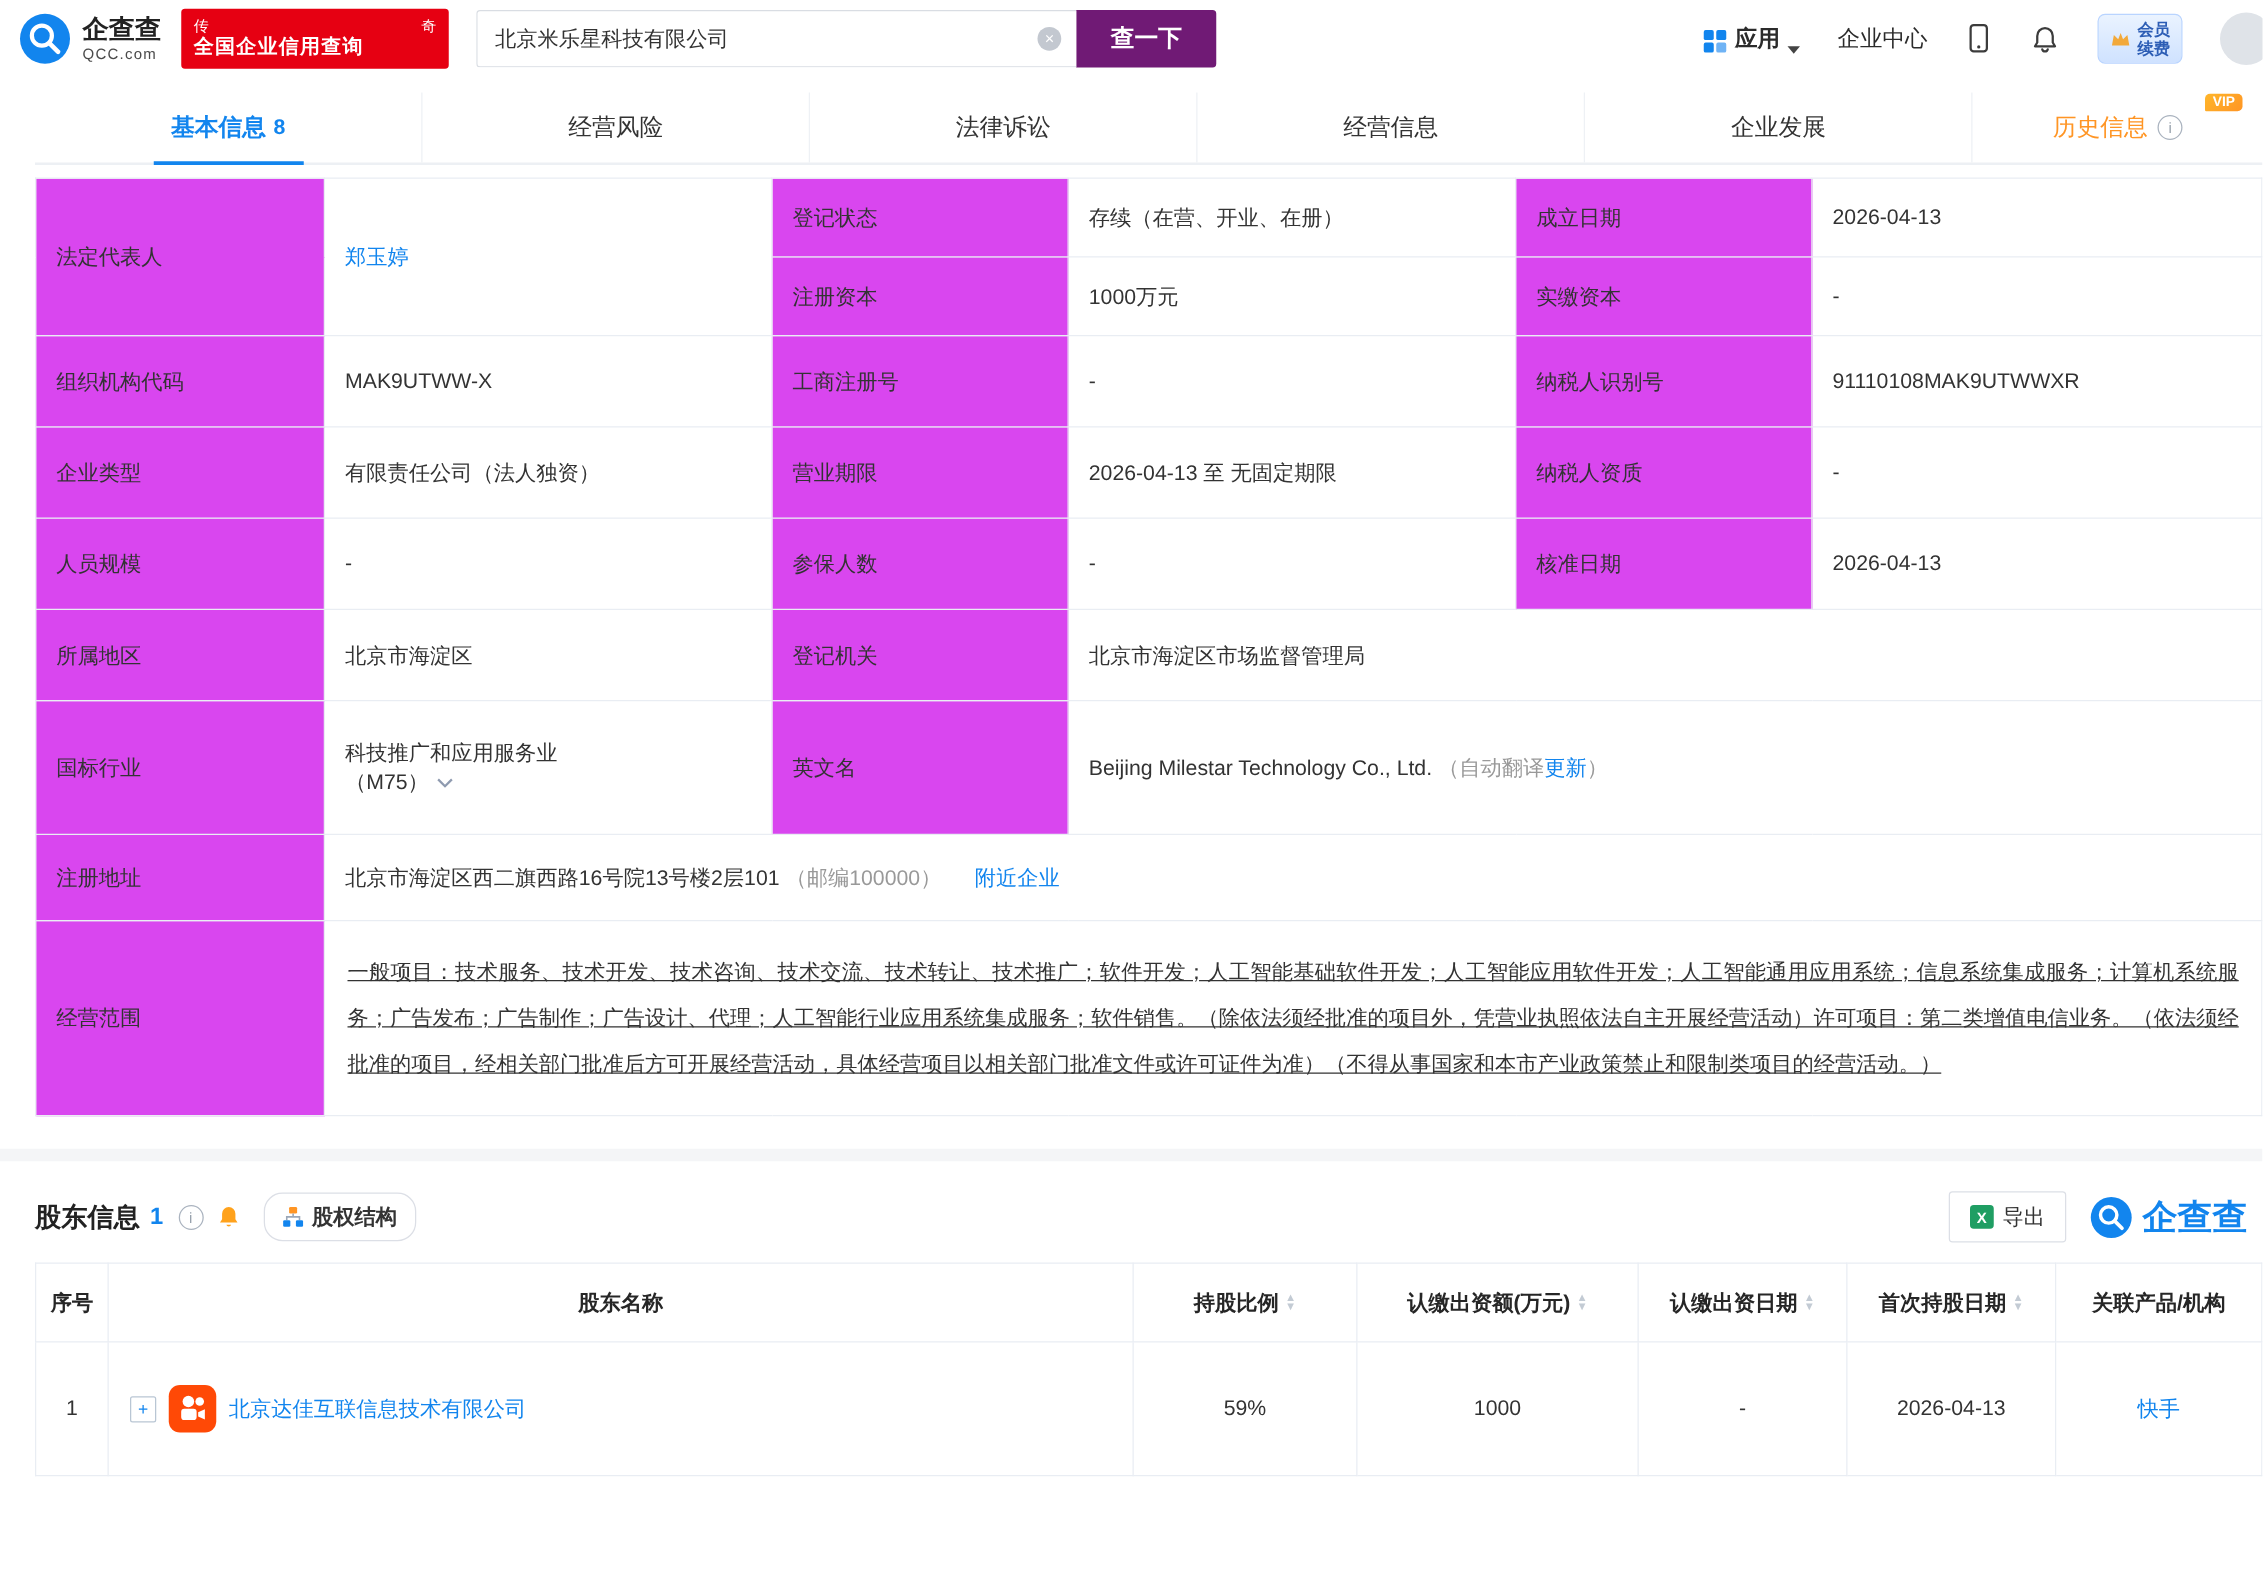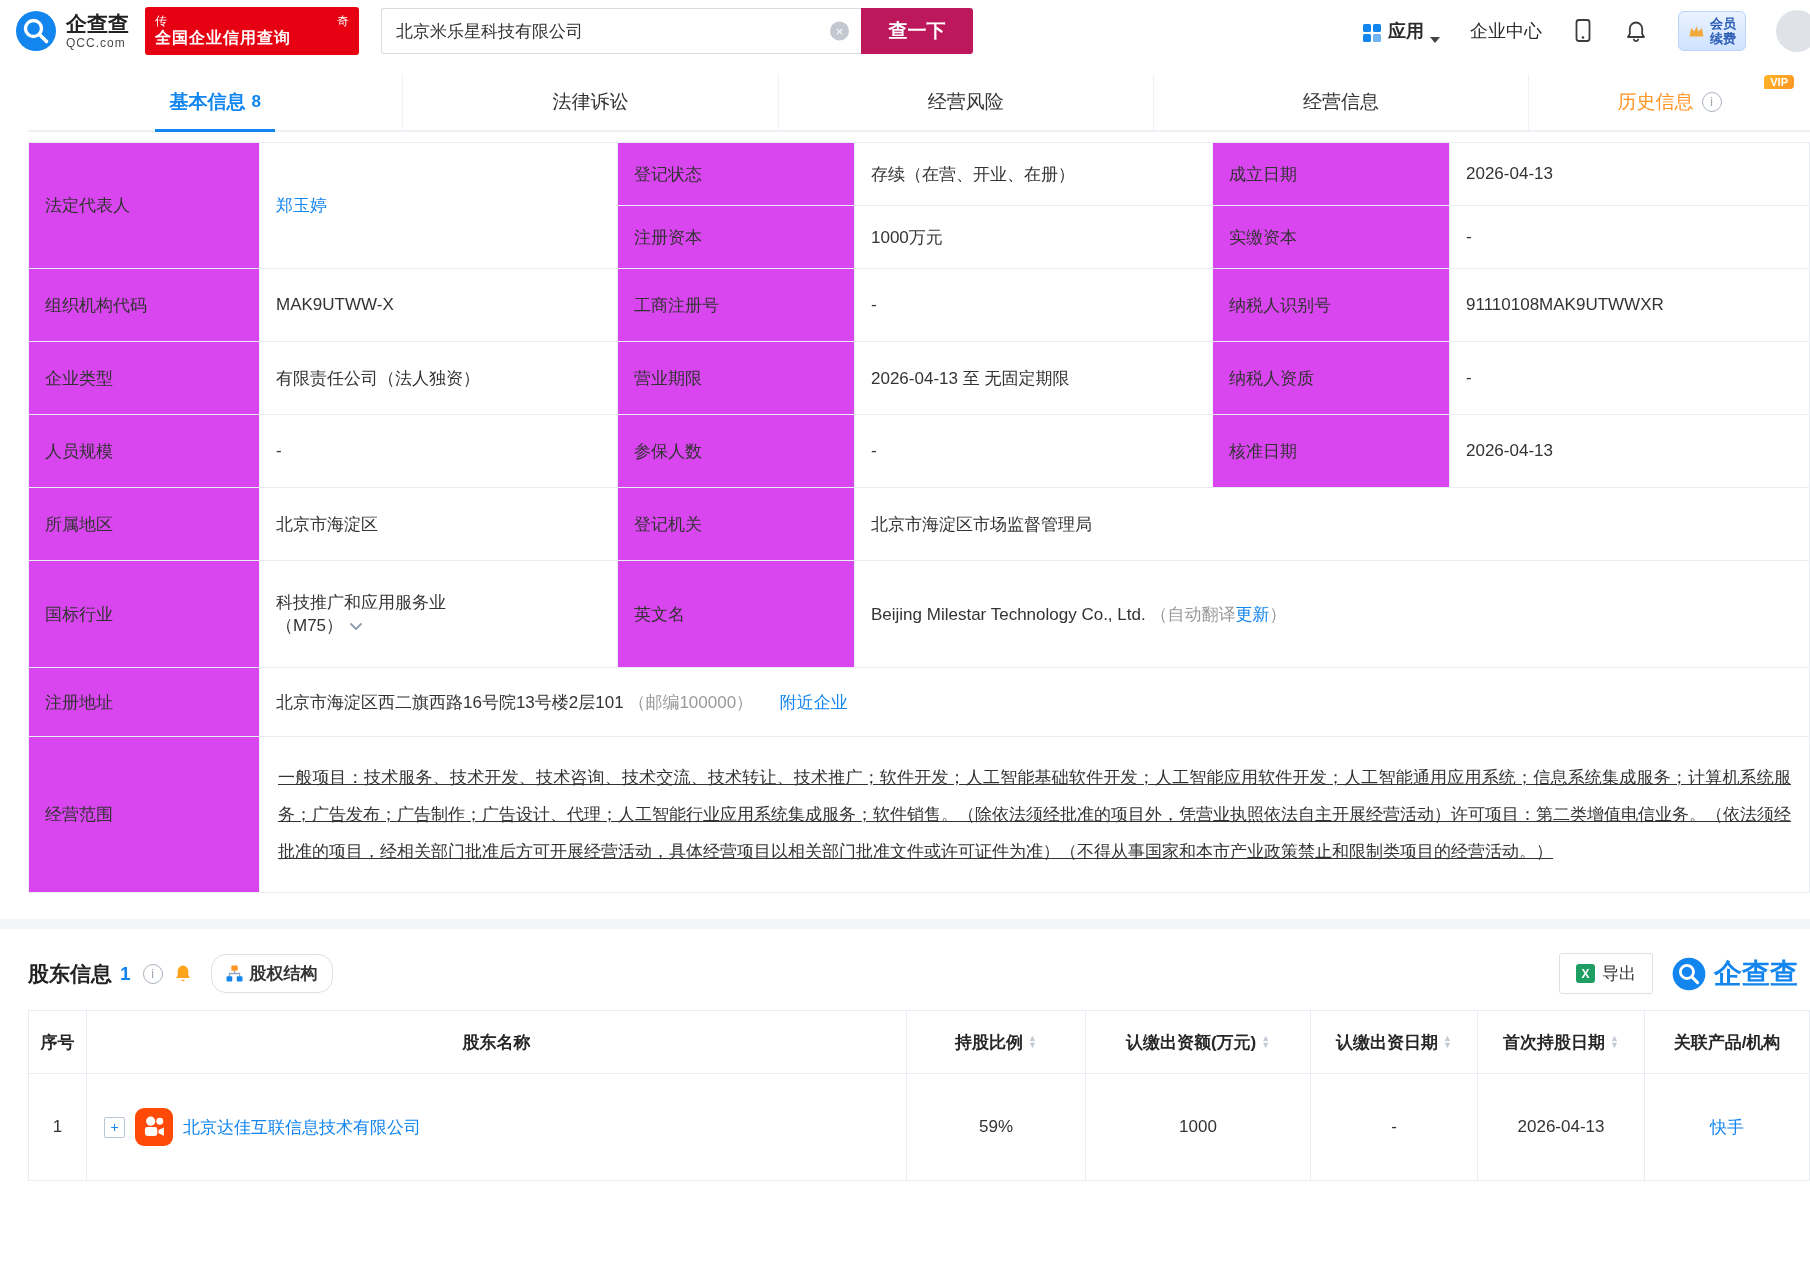--- a/index.html
+++ b/index.html
@@ -17,21 +17,21 @@
     padding:3px 10px;box-sizing:border-box;display:flex;flex-direction:column;justify-content:center;cursor:pointer;}
   .banner-top{display:flex;justify-content:space-between;font-size:12px;line-height:14px;}
   .banner-main{font-size:16px;font-weight:bold;letter-spacing:1px;line-height:20px;}
   .searchbox{display:flex;align-items:center;margin-left:6px;}
   .search-input-wrap{position:relative;}
   .search-input{width:480px;height:46px;box-sizing:border-box;border:1px solid #d9dde3;border-right:none;
     border-radius:3px 0 0 3px;font-size:17px;padding:0 40px 0 14px;color:#333;outline:none;
     font-family:"Liberation Sans","DejaVu Sans",sans-serif;}
   .clear-btn{position:absolute;right:12px;top:50%;transform:translateY(-50%);width:19px;height:19px;border-radius:50%;
     background:#c3c8d0;color:#fff;font-size:13px;display:flex;align-items:center;justify-content:center;cursor:pointer;}
-  .search-btn{width:112px;height:46px;background:#be185d;color:#fff;font-size:19px;font-weight:bold;border:none;
+  .search-btn{width:112px;height:46px;background:#701a75;color:#fff;font-size:19px;font-weight:bold;border:none;
     border-radius:0 3px 3px 0;cursor:pointer;font-family:"Liberation Sans","DejaVu Sans",sans-serif;}
   .top-right{margin-left:auto;display:flex;align-items:center;gap:30px;}
   .nav-item{display:flex;align-items:flex-end;gap:6px;font-size:18px;color:#2b2b2b;cursor:pointer;white-space:nowrap;}
   .nav-item .apps-label{font-weight:bold;}
   .caret{width:0;height:0;border-left:5px solid transparent;border-right:5px solid transparent;border-top:6px solid #444;margin-top:2px;}
   .icon-btn{cursor:pointer;display:flex;align-items:center;}
   .vip-badge{display:flex;align-items:center;gap:5px;padding:4px 9px;border-radius:6px;cursor:pointer;
     background:linear-gradient(180deg,#eaf3ff,#cfe2ff);border:1px solid #b9d4ff;}
   .vip-text{font-size:13px;font-weight:bold;color:#2c5db5;line-height:15px;text-align:center;}
   .avatar{width:42px;height:42px;border-radius:50%;background:#dfe3e8;flex:0 0 auto;margin-right:-22px;cursor:pointer;}
@@ -163,27 +163,30 @@
     <div class="avatar"></div>
   </div>
 </header>
 
 <nav class="tabs">
   <div class="tab tab--active">
     <span>基本信息</span>
     <span class="tab-count">8</span>
   </div>
   <div class="tab">
+    <span>经营风险</span>
+  </div>
+  <div class="tab">
     <span>法律诉讼</span>
-  </div>
-  <div class="tab">
-    <span>经营风险</span>
   </div>
   <div class="tab">
     <span>经营信息</span>
+  </div>
+  <div class="tab">
+    <span>企业发展</span>
   </div>
   <div class="tab tab--history">
     <span class="vip-tag">VIP</span>
     <span>历史信息</span>
     <span class="circle-i">
       <span>i</span>
     </span>
   </div>
 </nav>
 

